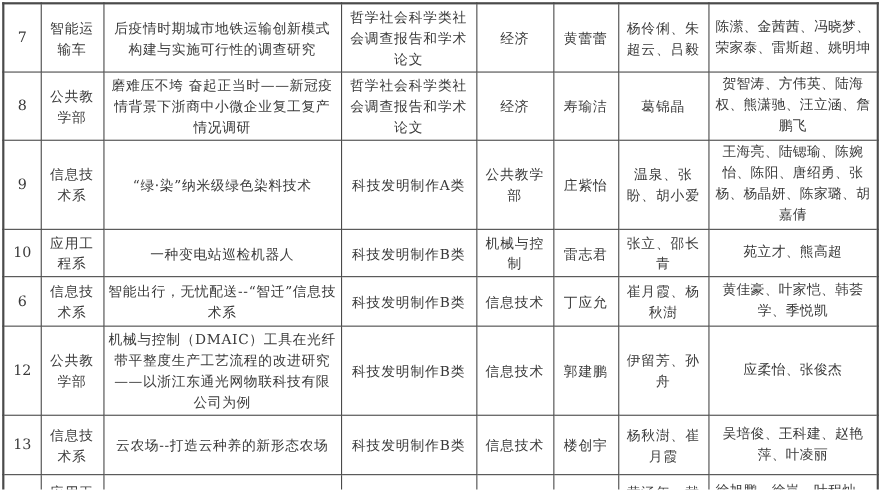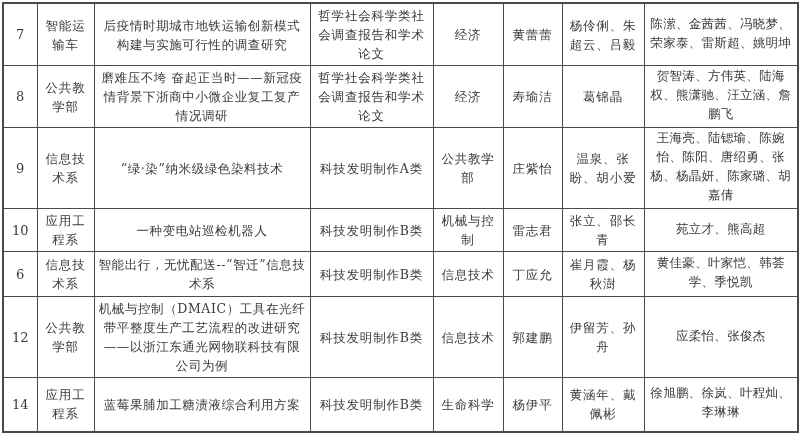--- a/index.html
+++ b/index.html
@@ -126,20 +126,30 @@
     <td class="c-no">12</td>
     <td class="c-dept">公共教学部</td>
     <td class="c-title">机械与控制（DMAIC）工具在光纤带平整度生产工艺流程的改进研究——以浙江东通光网物联科技有限公司为例</td>
     <td class="c-category">科技发明制作B类</td>
     <td class="c-field">信息技术</td>
     <td class="c-leader">郭建鹏</td>
     <td class="c-advisors">伊留芳、孙舟</td>
     <td class="c-members">应柔怡、张俊杰</td>
   </tr>
 
+  <tr>
+    <td class="c-no">13</td>
+    <td class="c-dept">信息技术系</td>
+    <td class="c-title">云农场--打造云种养的新形态农场</td>
+    <td class="c-category">科技发明制作B类</td>
+    <td class="c-field">信息技术</td>
+    <td class="c-leader">楼创宇</td>
+    <td class="c-advisors">杨秋澍、崔月霞</td>
+    <td class="c-members">吴培俊、王科建、赵艳萍、叶凌丽</td>
+  </tr>
 
   <tr>
     <td class="c-no">14</td>
     <td class="c-dept">应用工程系</td>
     <td class="c-title">蓝莓果脯加工糖渍液综合利用方案</td>
     <td class="c-category">科技发明制作B类</td>
     <td class="c-field">生命科学</td>
     <td class="c-leader">杨伊平</td>
     <td class="c-advisors">黄涵年、戴佩彬</td>
     <td class="c-members">徐旭鹏、徐岚、叶程灿、李琳琳</td>

